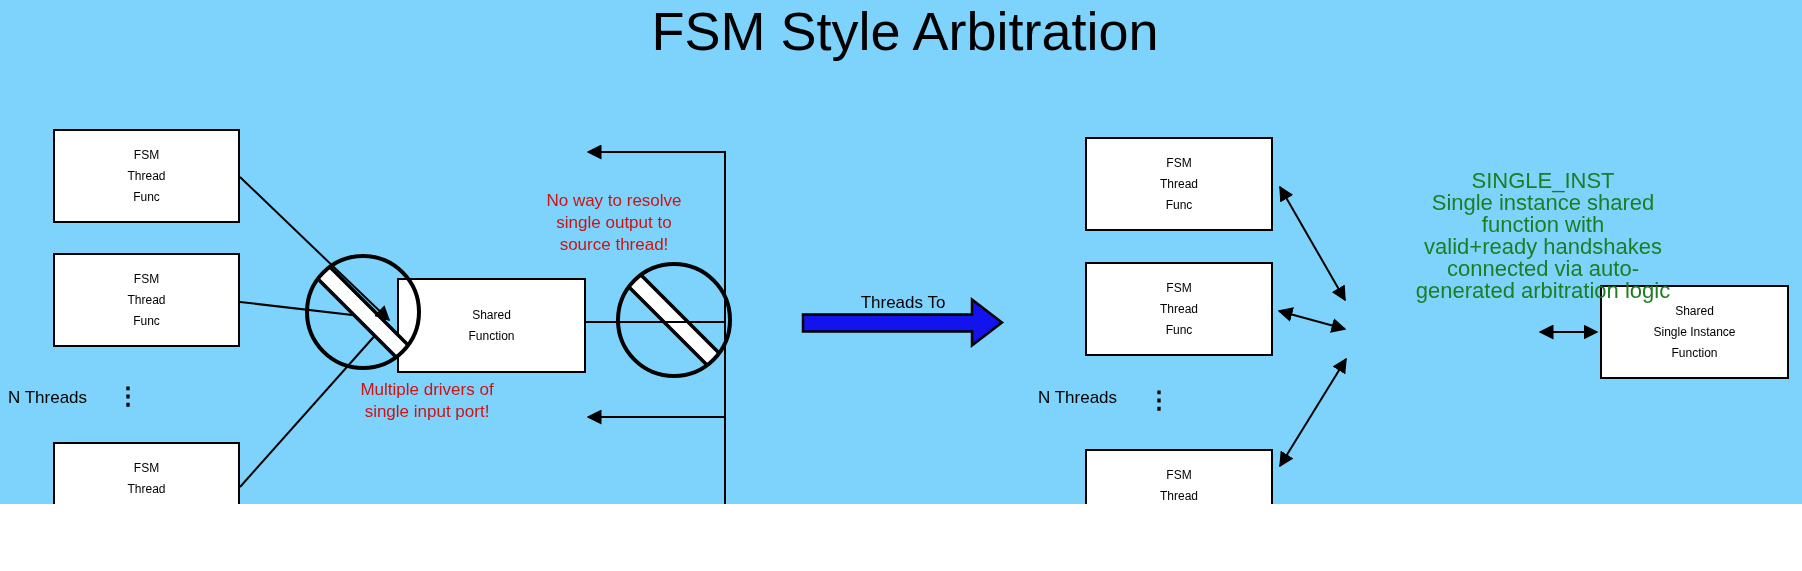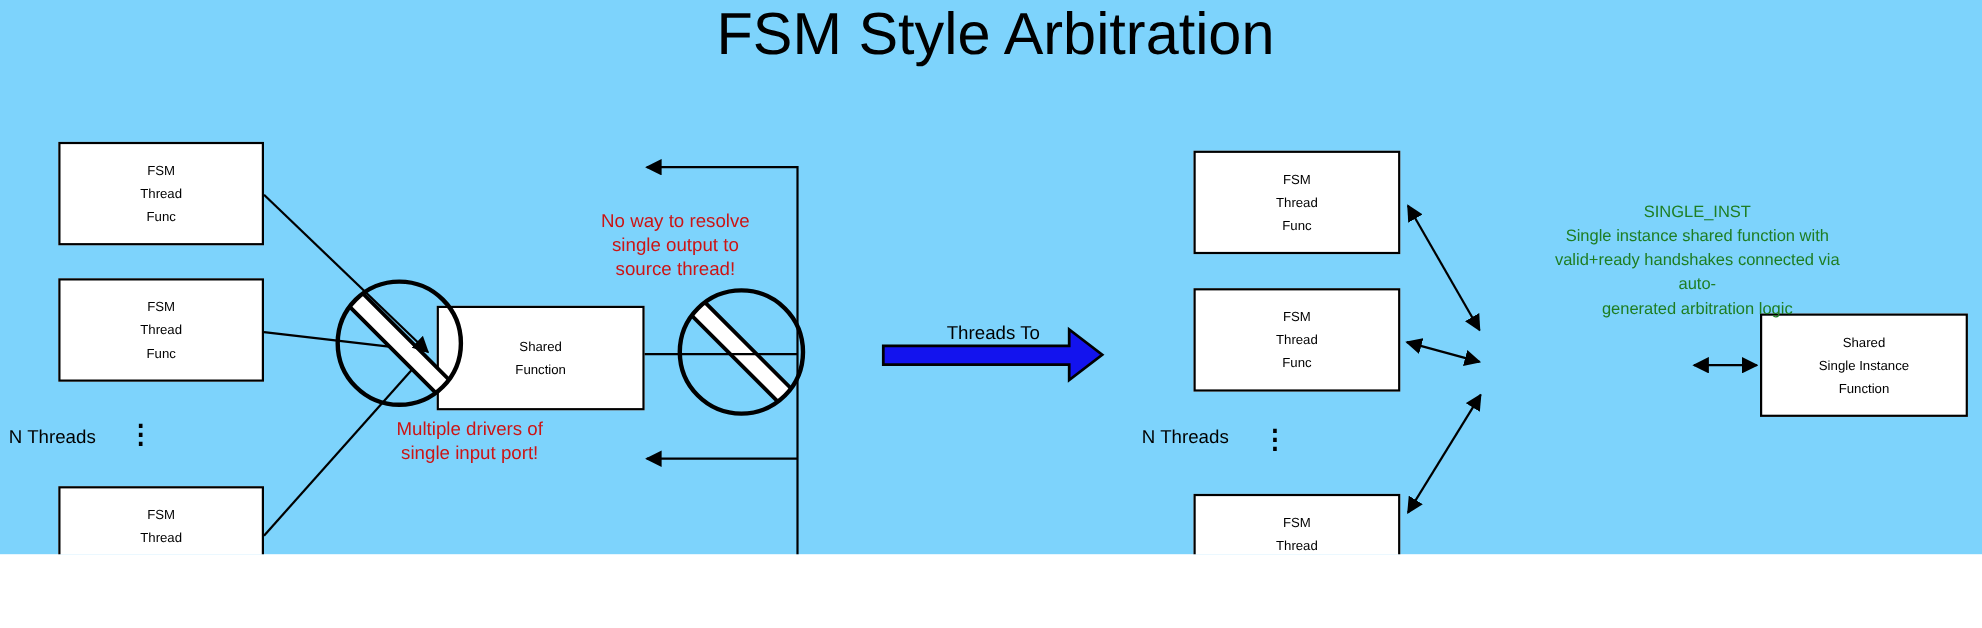--- a/index.html
+++ b/index.html
@@ -12,21 +12,21 @@
     font-size:54px;line-height:58px;white-space:nowrap;color:#000;
   }
   .box{
     position:absolute;box-sizing:border-box;border:2px solid #000;background:#fff;
     display:flex;align-items:center;justify-content:center;text-align:center;
     font-size:12px;line-height:21px;white-space:pre-line;z-index:2;
   }
   .txt{position:absolute;white-space:pre-line;z-index:2;}
   .ctr{text-align:center;transform:translateX(-50%);}
   .red{color:var(--warning-red,#cc1414);font-size:17px;line-height:22px;}
-  .green{color:var(--note-green,#1e7d22);font-size:15px;line-height:22px;margin-top:12px;}
+  .green{color:var(--note-green,#1e7d22);font-size:22px;line-height:22px;}
   .plain{font-size:17px;line-height:22px;}
   .dots{font-size:24px;font-weight:700;line-height:12px;letter-spacing:0;}
   svg.layer{position:absolute;left:0;top:0;z-index:3;pointer-events:none;}
 </style>
 </head>
 <body>
 
 <div id="canvas">
 
   <div class="title">FSM Style Arbitration</div>

